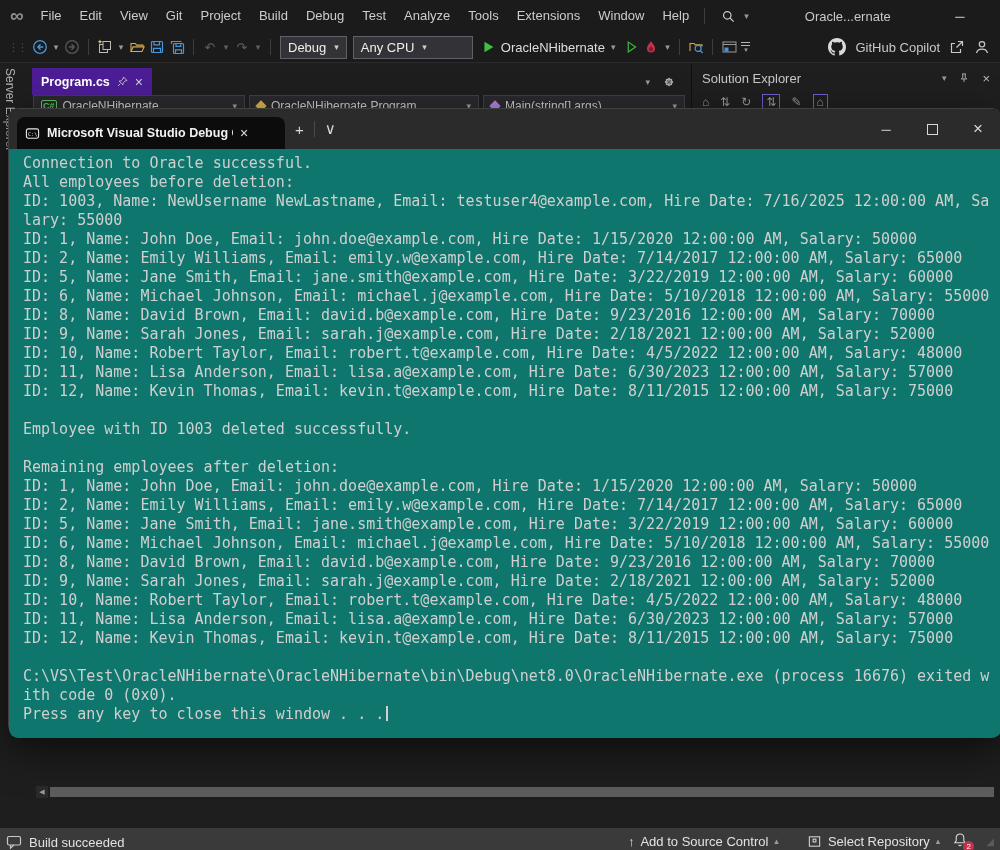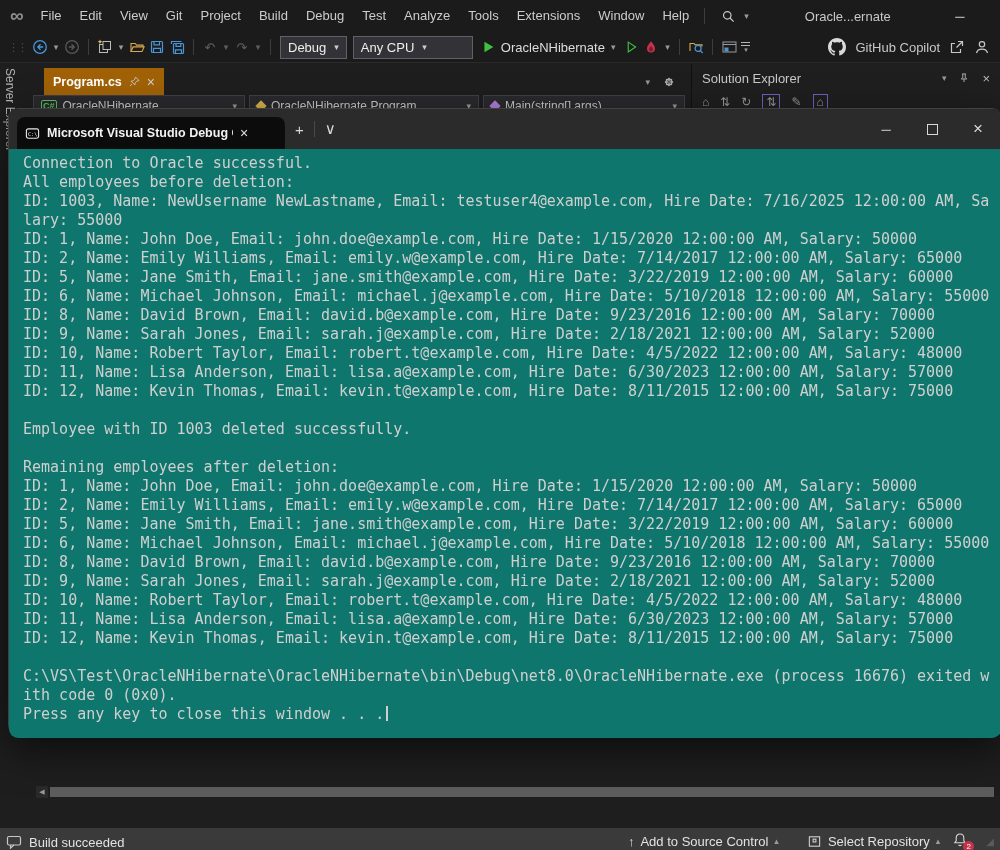--- a/index.html
+++ b/index.html
@@ -39,21 +39,21 @@
   .stackline{display:flex;flex-direction:column;align-items:center;gap:2px;margin-left:2px;}
   .stackline i{display:block;width:9px;height:1px;background:#b5b5b5;}
   .stackline .chev{font-size:7px;line-height:4px;}
   .tb-far{margin-left:auto;display:flex;align-items:center;gap:9px;padding-right:10px;}
 
   
   .left-strip{position:absolute;left:0;top:62px;width:19px;height:670px;background:#1e1e1e;z-index:1;}
   .vtext{writing-mode:vertical-rl;font-size:12px;color:#b4b4b4;padding-top:6px;margin-left:3px;
          white-space:nowrap;overflow:hidden;max-height:120px;display:block;}
   .tabrow{position:absolute;left:19px;top:68px;right:310px;height:27px;display:flex;align-items:stretch;z-index:1;}
-  .doc-tab{margin-left:25px;background:#a16207;display:flex;align-items:center;gap:7px;
+  .doc-tab{margin-left:13px;background:#4c1d95;display:flex;align-items:center;gap:7px;
            padding:0 9px;color:#ffffff;font-size:12.5px;font-weight:bold;}
   .doc-tab .tclose{color:#cfcfcf;font-weight:normal;font-size:14px;}
   .tabrow-right{margin-left:auto;display:flex;align-items:center;gap:12px;padding-right:14px;color:#b0b0b0;}
   .navbar{position:absolute;left:33px;top:95px;right:315px;height:21px;display:flex;gap:4px;z-index:1;}
   .nav-seg{background:#2a2a2e;border:1px solid #3f3f46;display:flex;align-items:center;gap:6px;
            padding:0 7px;font-size:12px;color:#c8c8c8;}
   .nav-seg .chev{margin-left:auto;}
   .seg1{width:196px;}.seg2{width:214px;}.seg3{flex:1;}
   .cs-badge{color:#57c45c;font-size:9px;font-weight:bold;border:1px solid #57c45c;padding:0 1px;border-radius:2px;}
   .diamond{width:8px;height:8px;transform:rotate(45deg);display:inline-block;}

